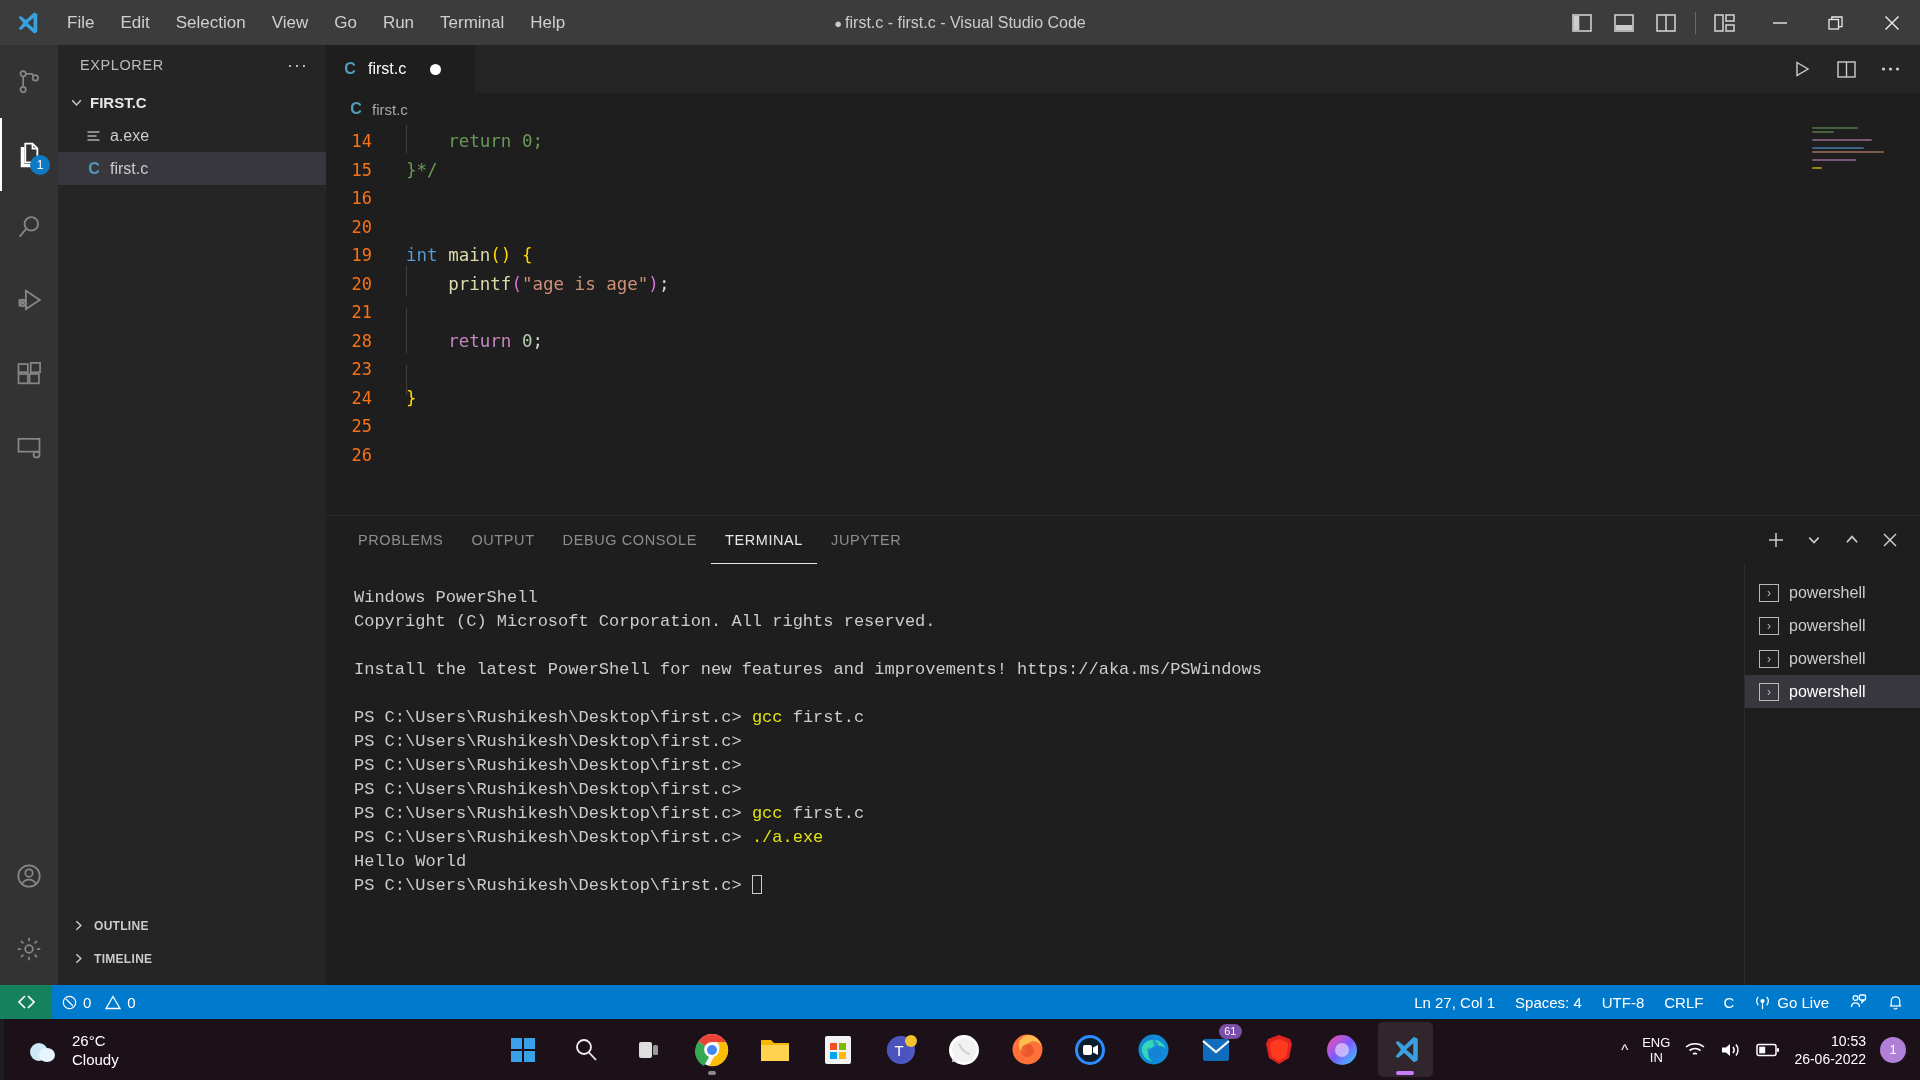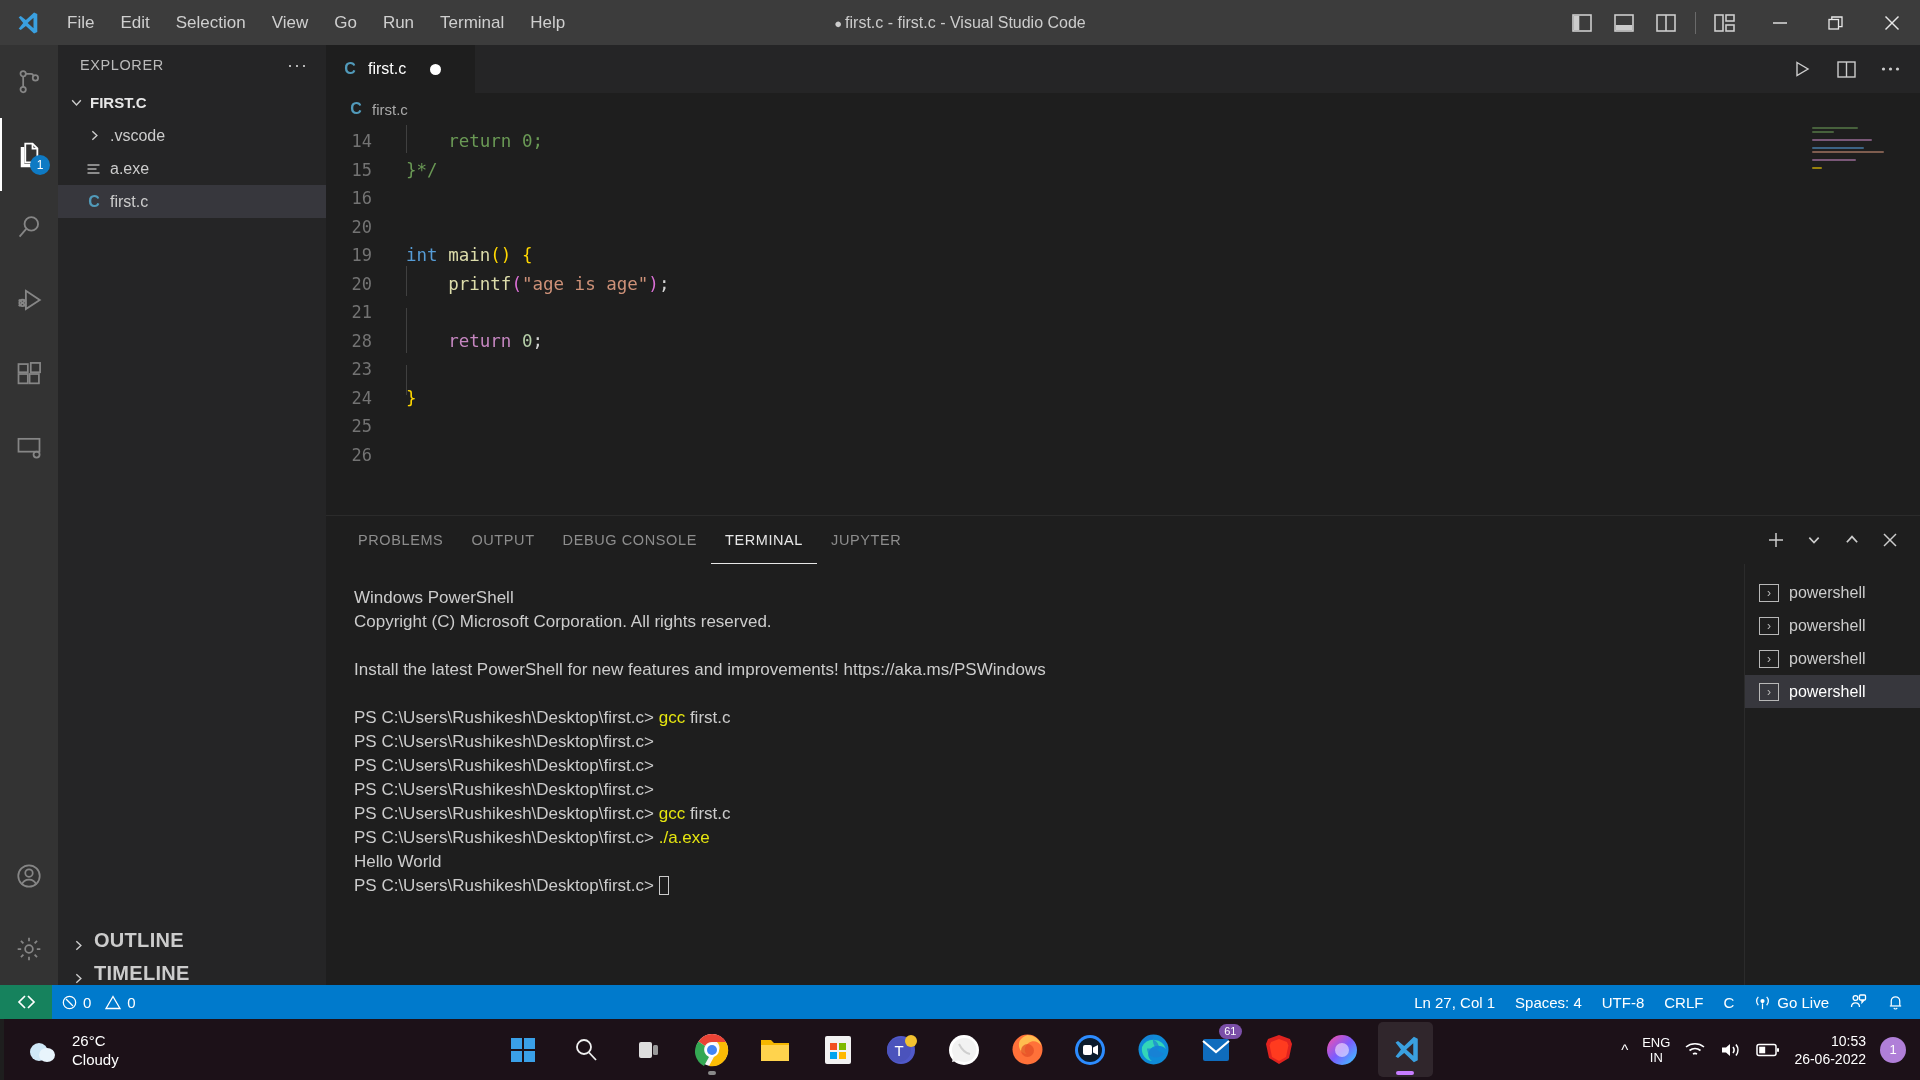--- a/index.html
+++ b/index.html
@@ -70,22 +70,22 @@
   .tree-row {
     height: 33px; display: flex; align-items: center; gap: 8px;
     padding-left: 28px; font-size: 16px; color: #cccccc;
   }
   .tree-row.selected { background: #37373d; }
   .chev { width: 16px; display:inline-flex; align-items:center; justify-content:center; color:#cccccc; }
   .c-icon { color: #519aba; font-weight: bold; font-size: 16px; width:16px; text-align:center; }
   .file-icon { color:#c5c5c5; width:16px; text-align:center; }
   .sb-bottom { position:absolute; bottom:0; left:0; width:268px; }
   .sb-section {
-    height: 33px; display:flex; align-items:flex-end; gap:8px; padding-left:12px;
-    font-size: 20px; font-weight: bold; color:#cccccc; letter-spacing:0.3px;
+    height: 33px; display:flex; align-items:flex-start; gap:8px; padding-left:12px;
+    font-size: 12px; font-weight: bold; color:#cccccc; letter-spacing:0.3px;
   }
 
   
   .editor-area { position: absolute; left: 326px; top: 45px; width: 1594px; height: 470px; background:#1e1e1e; }
   .tabbar { height: 48px; background:#252526; display:flex; align-items:stretch; position:relative; }
   .tab {
     display:flex; align-items:center; gap:10px; padding: 0 14px 0 16px;
     background:#1e1e1e; color:#ffffff; font-size:16px; min-width:150px;
     border-right:1px solid #252526; position:relative;
   }
@@ -99,21 +99,21 @@
     padding-left: 22px; font-size:15px; color:#a9a9a9; background:#1e1e1e;
   }
 
   .code-wrap { position:relative; height:390px; overflow:hidden; background:#1e1e1e; }
   .code {
     font-family: "DejaVu Sans Mono", "Liberation Mono", monospace;
     font-size: 17.5px; line-height: 28.5px; color:#d4d4d4;
     padding-top: 2px;
   }
   .cline { display:flex; height:28.5px; align-items:center; }
-  .lnum { width: 72px; text-align:right; padding-right: 26px; color:#737373; font-size:17px; flex:none; }
+  .lnum { width: 72px; text-align:right; padding-right: 26px; color:#f97316; font-size:17px; flex:none; }
   .ctext { white-space: pre; position:relative; padding-left: 8px; }
   .guide { border-left:1px solid #404040; position:absolute; left:8px; top:-4px; height:30px; }
   .t-comment { color:#6a9955; }
   .t-pre     { color:#c586c0; }
   .t-inc     { color:#ce9178; }
   .t-kw      { color:#569cd6; }
   .t-fn      { color:#dcdcaa; }
   .t-paren   { color:#ffd700; }
   .t-paren2  { color:#da70d6; }
   .t-str     { color:#ce9178; }
@@ -136,21 +136,21 @@
     padding: 0 14px; height: 48px; display:flex; align-items:center;
     font-size: 14.5px; letter-spacing: 0.6px; color:#8d8d8d;
   }
   .ptab.active { color:#e7e7e7; box-shadow: inset 0 -1px 0 0 #e7e7e7; }
   .panel-actions { position:absolute; right: 12px; top:0; height:48px; display:flex; align-items:center; gap:2px; }
   .pa-btn { width:36px; height:40px; display:flex; align-items:center; justify-content:center; color:#cccccc; }
 
   .term-body { position:absolute; left:0; top:48px; right:0; bottom:0; display:flex; }
   .term-out {
     flex:1; padding: 22px 0 0 28px;
-    font-family: Liberation Sans, sans-serif;
+    font-family: Liberation Mono, monospace;
     font-size: 17px; line-height: 24px; color:#cccccc; white-space: pre;
   }
   .term-sidebar {
     width: 176px; border-left: 1px solid #2b2b2b; padding-top: 12px;
   }
   .ts-item {
     height: 33px; display:flex; align-items:center; gap:10px; padding-left: 14px;
     font-size: 16px; color:#cccccc;
   }
   .ts-item.active { background:#37373d; color:#ffffff; }
@@ -340,28 +340,20 @@
       <span>EXPLORER</span>
       <span class="sb-dots">···</span>
     </div>
     <div class="tree-root">
       <span class="chev">
         <svg width="13" height="13" viewBox="0 0 12 12">
             <polyline points="2,4 6,8.2 10,4" fill="none" stroke="#cccccc" stroke-width="1.3"></polyline>
           </svg>
       </span>
       <span>FIRST.C</span>
-    </div>
-    <div class="tree-row">
-      <span class="chev">
-        <svg width="13" height="13" viewBox="0 0 12 12">
-            <polyline points="4,2 8.2,6 4,10" fill="none" stroke="#cccccc" stroke-width="1.3"></polyline>
-          </svg>
-      </span>
-      <span>.vscode</span>
     </div>
     <div class="tree-row">
       <span class="file-icon">
         <svg width="15" height="14" viewBox="0 0 14 14">
             <line x1="1" y1="3" x2="13" y2="3" stroke="#c5c5c5" stroke-width="1.3"></line>
             <line x1="1" y1="7" x2="10" y2="7" stroke="#c5c5c5" stroke-width="1.3"></line>
             <line x1="1" y1="11" x2="13" y2="11" stroke="#c5c5c5" stroke-width="1.3"></line>
           </svg>
       </span>
       <span>a.exe</span>

